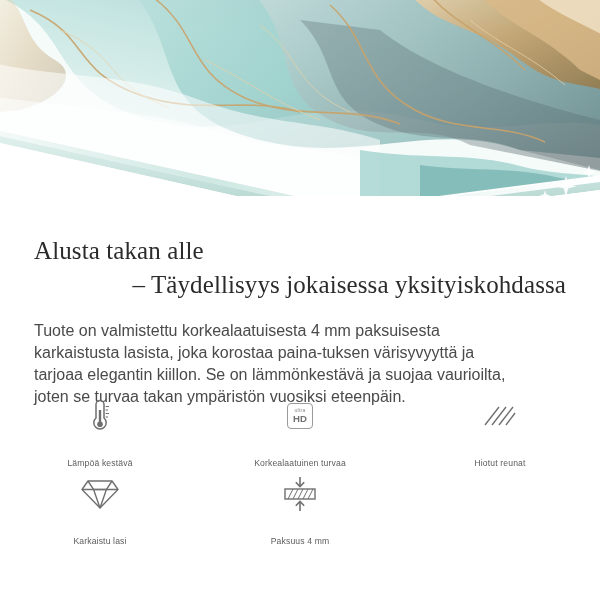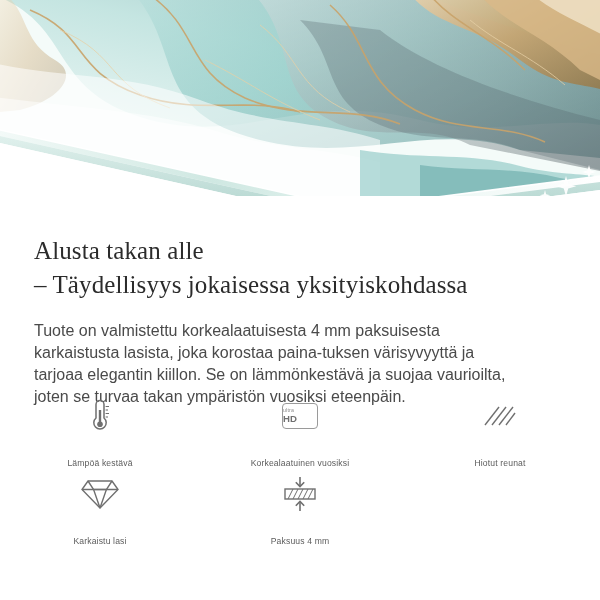--- a/index.html
+++ b/index.html
@@ -43,21 +43,21 @@
   .headline {
     margin: 0;
     padding: 12px 34px 0 34px;
     font-family: "Liberation Serif", serif;
     font-weight: 400;
     font-size: 25px;
     line-height: 34px;
     color: #2b2b2b;
     letter-spacing: 0.1px;
   }
-  .headline .line2 { display: block; }
+  .headline .line2 { display: block; text-align: right; }
 
   .body-copy {
     margin: 0;
     padding: 18px 34px 0 34px;
     font-size: 16px;
     line-height: 22px;
     color: #4a4a4a;
     max-width: 560px;
   }
 
@@ -86,27 +86,27 @@
     justify-content: center;
   }
   .feature .caption {
     margin-top: 22px;
     font-size: 8.6px;
     color: #5c5c5c;
     letter-spacing: 0.15px;
   }
 
   .ultrahd-box {
-    width: 36px;
+    width: 26px;
     height: 26px;
     border-radius: 4px;
     border: 1.4px solid #9a9a9a;
     display: flex;
     flex-direction: column;
-    align-items: flex-start;
+    align-items: center;
     justify-content: center;
     line-height: 1;
   }
   .ultrahd-box .small {
     font-size: 5.2px;
     color: #8a8a8a;
     letter-spacing: 0.2px;
   }
   .ultrahd-box .big {
     font-size: 9.6px;
@@ -243,21 +243,21 @@
       <span class="caption">Lämpöä kestävä</span>
     </div>
 
     <div class="feature">
       <span class="glyph">
         <span class="ultrahd-box">
           <span class="small">ultra</span>
           <span class="big">HD</span>
         </span>
       </span>
-      <span class="caption">Korkealaatuinen vuosiksi</span>
+      <span class="caption">Korkealaatuinen turvaa</span>
     </div>
 
 
     <div class="feature">
       <span class="glyph">
         <svg width="36" height="30" viewBox="0 0 36 30" fill="none" stroke="#6f6f6f" stroke-width="1.4">
           <path d="M3 24 L17 6"></path>
           <path d="M10 24 L24 6"></path>
           <path d="M17 24 L31 6"></path>
           <path d="M24 24 L33 12"></path>

